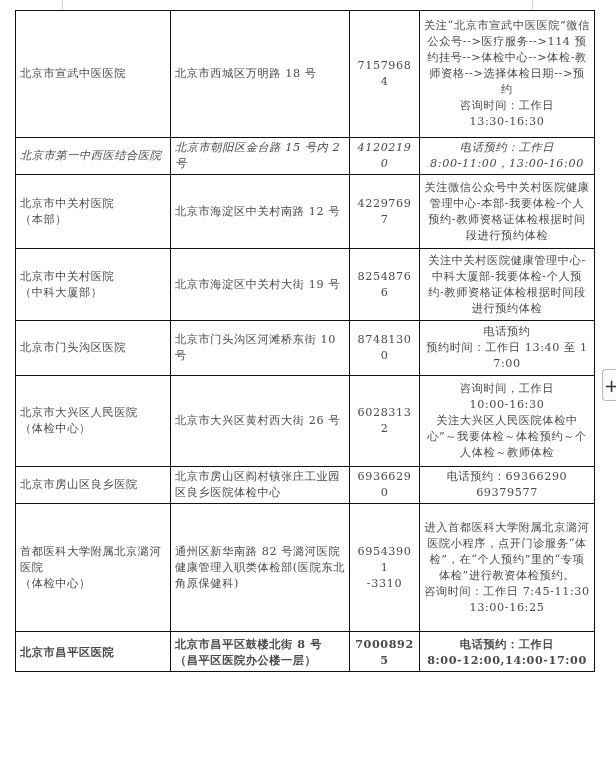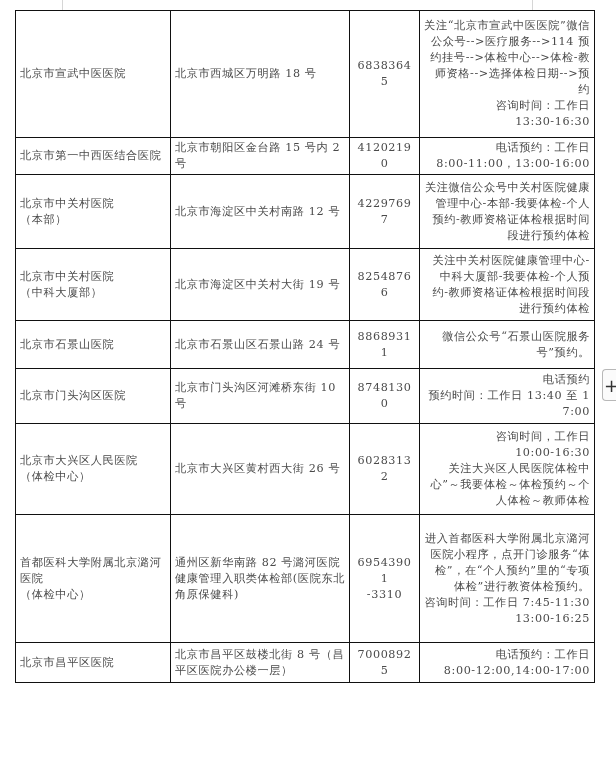--- a/index.html
+++ b/index.html
@@ -36,21 +36,21 @@
       line-height: 16px;
       padding: 2px 4px;
       vertical-align: middle;
       word-break: break-all;
       white-space: pre-line;
       letter-spacing: 0.6px;
     }
     td.col-name { width: 146px; text-align: left; }
     td.col-addr { width: 170px; text-align: left; padding-left: 6px; }
     td.col-phone { width: 61px; text-align: center; letter-spacing: 0; padding: 2px 2px; }
-    td.col-method { text-align: right; padding-left: 5px; }
+    td.col-method { text-align: center; padding-left: 5px; }
     .plus-button {
       position: absolute;
       left: 602px;
       top: 369px;
       width: 18px;
       height: 32px;
       border: 1px solid #b8b8b8;
       border-right: none;
       border-radius: 4px 0 0 4px;
       background: #fbfbfb;
@@ -68,79 +68,80 @@
 <body>
 
 <div class="margin-mark" style="left:62px;"></div>
 <div class="margin-mark" style="left:532px;"></div>
 
 <table class="hospitals">
   <tbody id="table-body">
       <tr style="height: 127px;">
         <td class="col-name">北京市宣武中医医院</td>
         <td class="col-addr">北京市西城区万明路 18 号</td>
-        <td class="col-phone">68383645</td>
+        <td class="col-phone">71579684</td>
         <td class="col-method">关注“北京市宣武中医医院”微信公众号--&gt;医疗服务--&gt;114 预约挂号--&gt;体检中心--&gt;体检-教师资格--&gt;选择体检日期--&gt;预约
 咨询时间：工作日
 13:30-16:30</td>
       </tr>
-      <tr style="height: 37px;">
+      <tr style="height: 37px; font-style: italic;">
         <td class="col-name">北京市第一中西医结合医院</td>
         <td class="col-addr">北京市朝阳区金台路 15 号内 2 号</td>
         <td class="col-phone">41202190</td>
         <td class="col-method">电话预约：工作日
 8:00-11:00，13:00-16:00</td>
       </tr>
       <tr style="height: 74px;">
         <td class="col-name">北京市中关村医院
 （本部）</td>
         <td class="col-addr">北京市海淀区中关村南路 12 号</td>
         <td class="col-phone">42297697</td>
         <td class="col-method">关注微信公众号中关村医院健康管理中心-本部-我要体检-个人预约-教师资格证体检根据时间段进行预约体检</td>
       </tr>
       <tr style="height: 72px;">
         <td class="col-name">北京市中关村医院
 （中科大厦部）</td>
         <td class="col-addr">北京市海淀区中关村大街 19 号</td>
         <td class="col-phone">82548766</td>
         <td class="col-method">关注中关村医院健康管理中心-中科大厦部-我要体检-个人预约-教师资格证体检根据时间段进行预约体检</td>
       </tr>
-      <tr style="height: 48px;">
-        <td class="col-name">北京市石景山医院</td>
-        <td class="col-addr">北京市石景山区石景山路 24 号</td>
-        <td class="col-phone">88689311</td>
-        <td class="col-method">微信公众号“石景山医院服务号”预约。</td>
-      </tr>
       <tr style="height: 55px;">
         <td class="col-name">北京市门头沟区医院</td>
         <td class="col-addr">北京市门头沟区河滩桥东街 10 号</td>
         <td class="col-phone">87481300</td>
         <td class="col-method">电话预约
 预约时间：工作日 13:40 至 17:00</td>
       </tr>
       <tr style="height: 91px;">
         <td class="col-name">北京市大兴区人民医院
 （体检中心）</td>
         <td class="col-addr">北京市大兴区黄村西大街 26 号</td>
         <td class="col-phone">60283132</td>
         <td class="col-method">咨询时间，工作日
 10:00-16:30
 关注大兴区人民医院体检中心”～我要体检～体检预约～个人体检～教师体检</td>
       </tr>
+      <tr style="height: 36px;">
+        <td class="col-name">北京市房山区良乡医院</td>
+        <td class="col-addr">北京市房山区阎村镇张庄工业园区良乡医院体检中心</td>
+        <td class="col-phone">69366290</td>
+        <td class="col-method">电话预约：69366290
+69379577</td>
+      </tr>
       <tr style="height: 128px;">
         <td class="col-name">首都医科大学附属北京潞河医院
 （体检中心）</td>
         <td class="col-addr">通州区新华南路 82 号潞河医院健康管理入职类体检部(医院东北角原保健科)</td>
         <td class="col-phone">69543901
 -3310</td>
         <td class="col-method">进入首都医科大学附属北京潞河医院小程序，点开门诊服务“体检”，在“个人预约”里的“专项体检”进行教资体检预约。
 咨询时间：工作日 7:45-11:30
 13:00-16:25</td>
       </tr>
-      <tr style="height: 40px;">
+      <tr style="height: 40px; font-weight: bold;">
         <td class="col-name">北京市昌平区医院</td>
         <td class="col-addr">北京市昌平区鼓楼北街 8 号（昌平区医院办公楼一层）</td>
         <td class="col-phone">70008925</td>
         <td class="col-method">电话预约：工作日
 8:00-12:00,14:00-17:00</td>
       </tr>
     </tbody>
 </table>
 
 <div class="plus-button">

